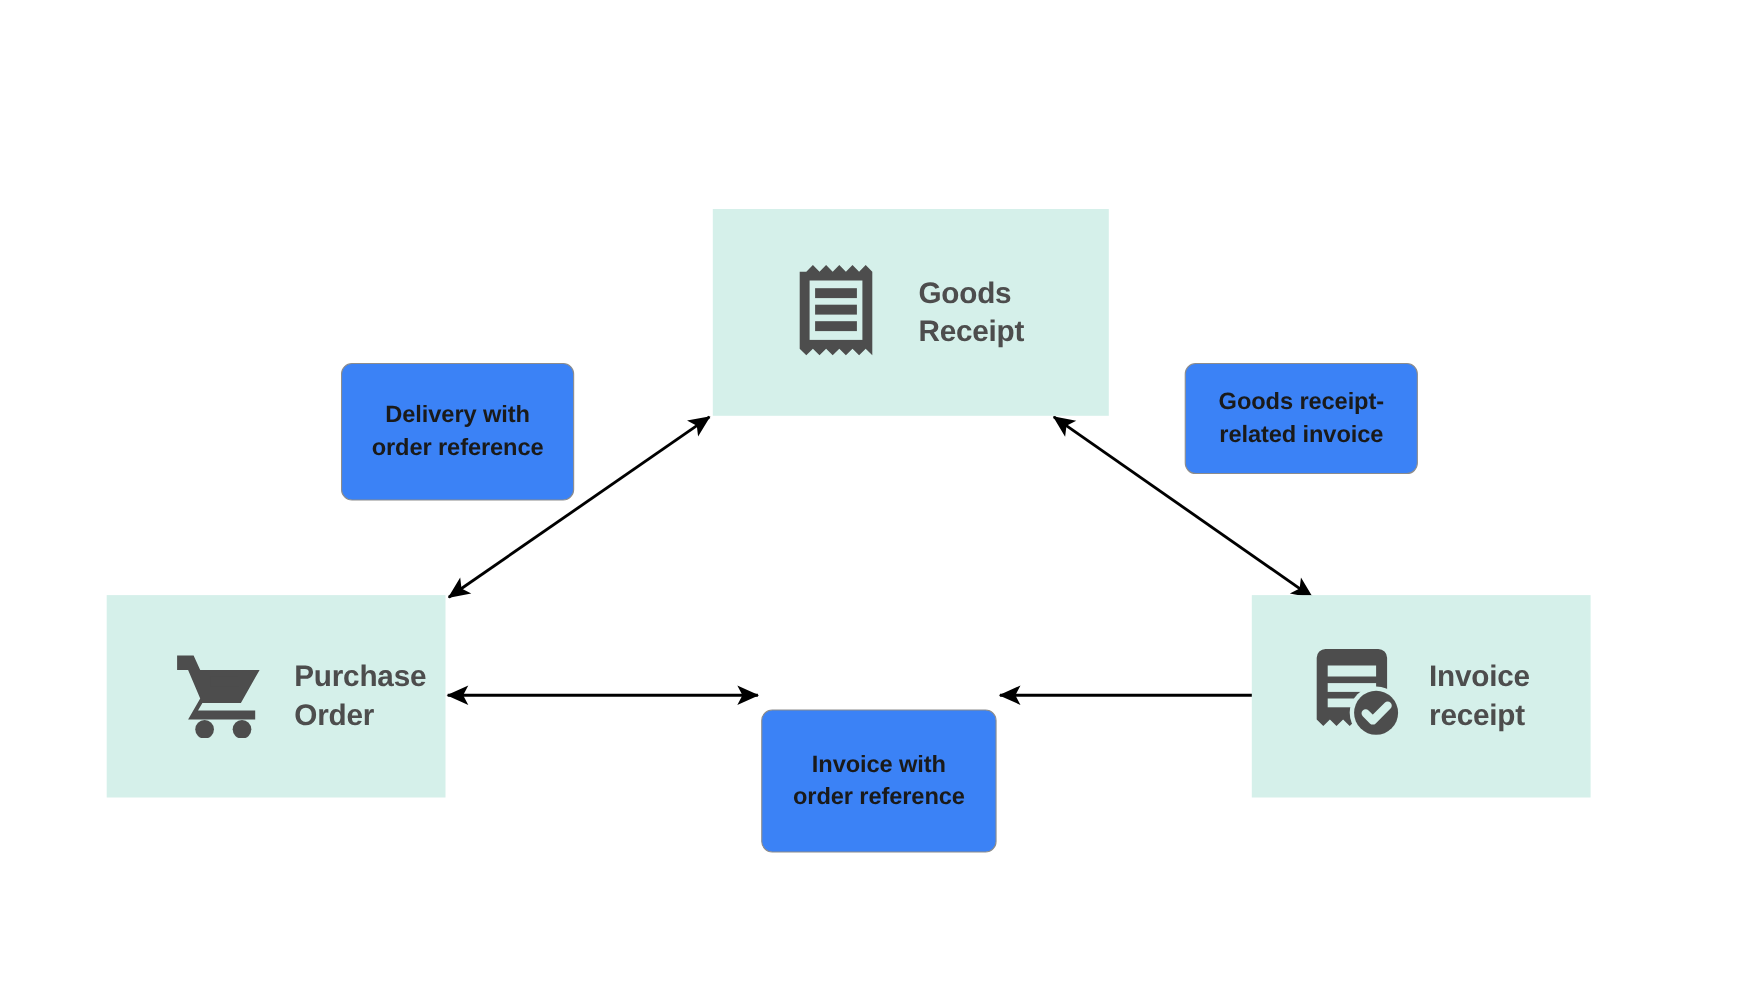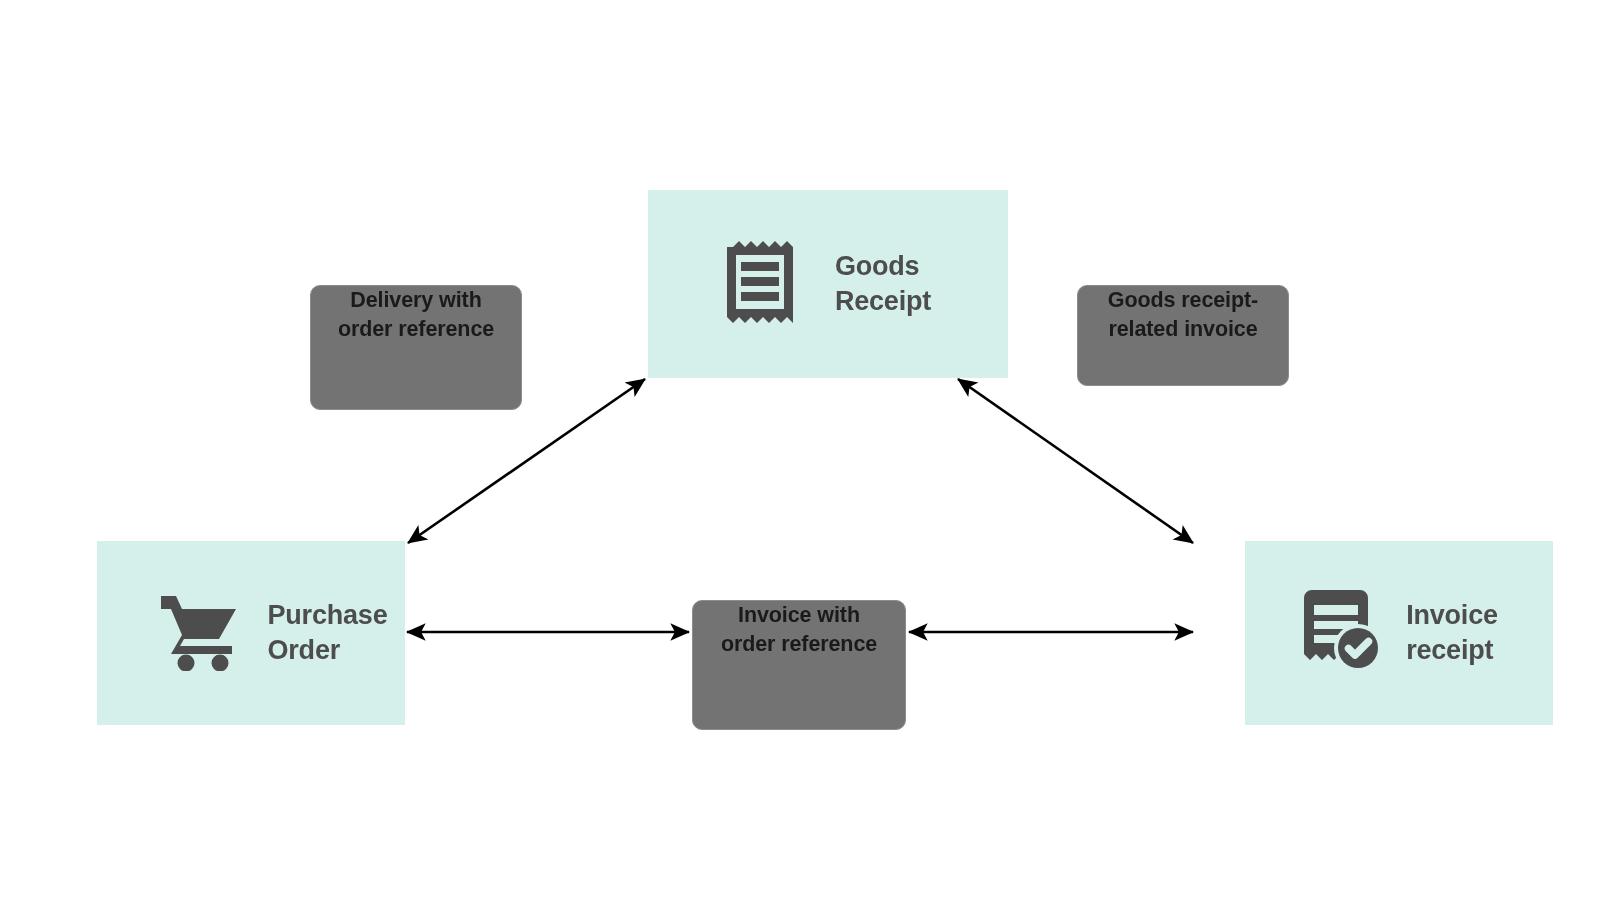--- a/index.html
+++ b/index.html
@@ -52,37 +52,38 @@
   }
   #entity-purchase-order {
     left: 97px;
     top: 541px;
     width: 308px;
     height: 184px;
     gap: 24px;
     padding-left: 43px;
   }
   #entity-invoice-receipt {
-    left: 1245px;
+    left: 1138px;
     top: 541px;
     width: 308px;
     height: 184px;
     gap: 24px;
   }
 
   
   .note {
     position: absolute;
-    background: #737373;
+    background: #3b82f6;
     border: 1.4px solid #8c8c8c;
     border-radius: 10px;
     display: flex;
-    align-items: flex-start;
+    align-items: center;
     justify-content: center;
     box-sizing: border-box;
+    margin-top: 45px;
   }
   .note .note-text {
     font-size: 21.5px;
     font-weight: bold;
     line-height: 1.35;
     color: #1a1a1a;
     text-align: center;
     white-space: pre-line;
     letter-spacing: -0.1px;
   }

